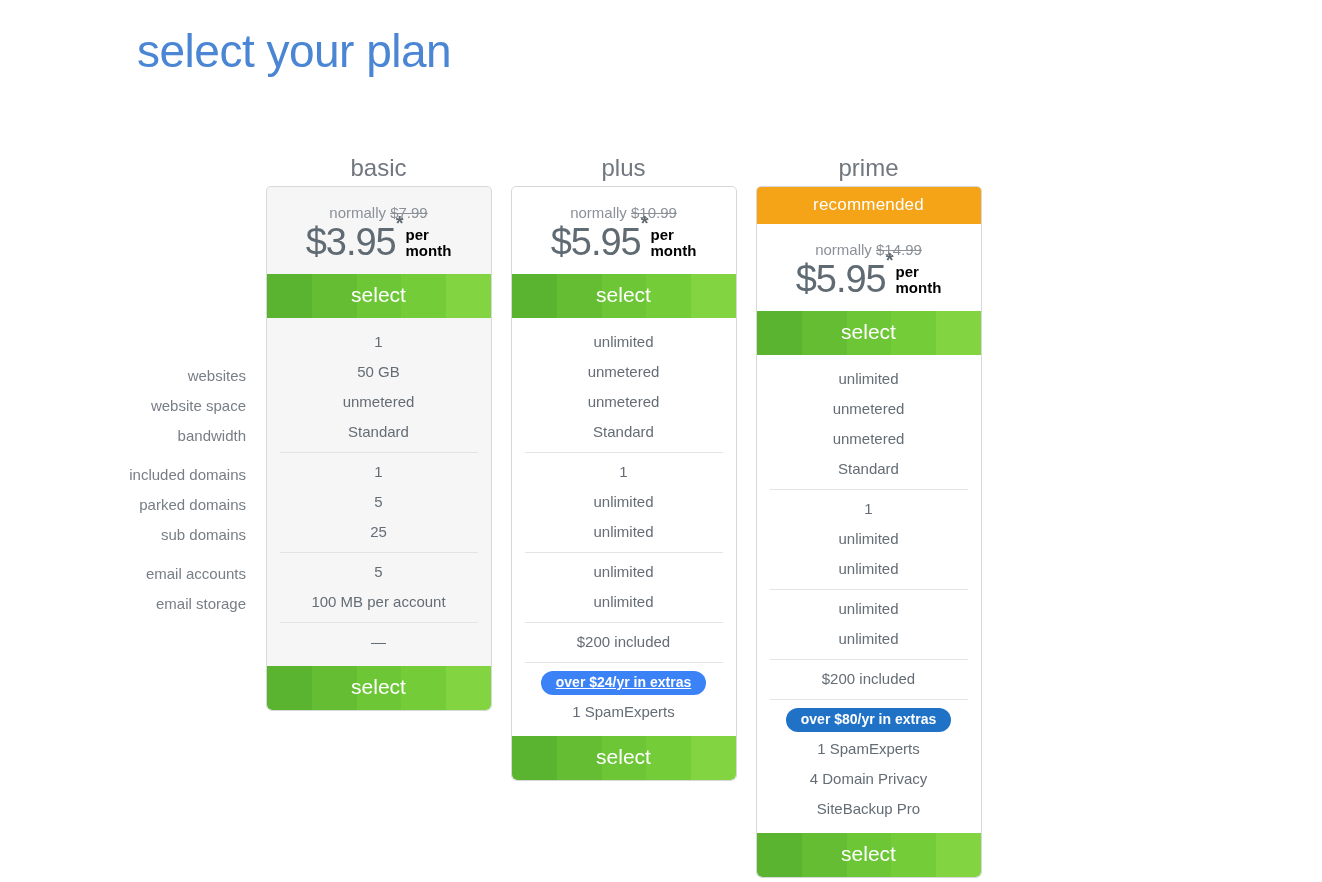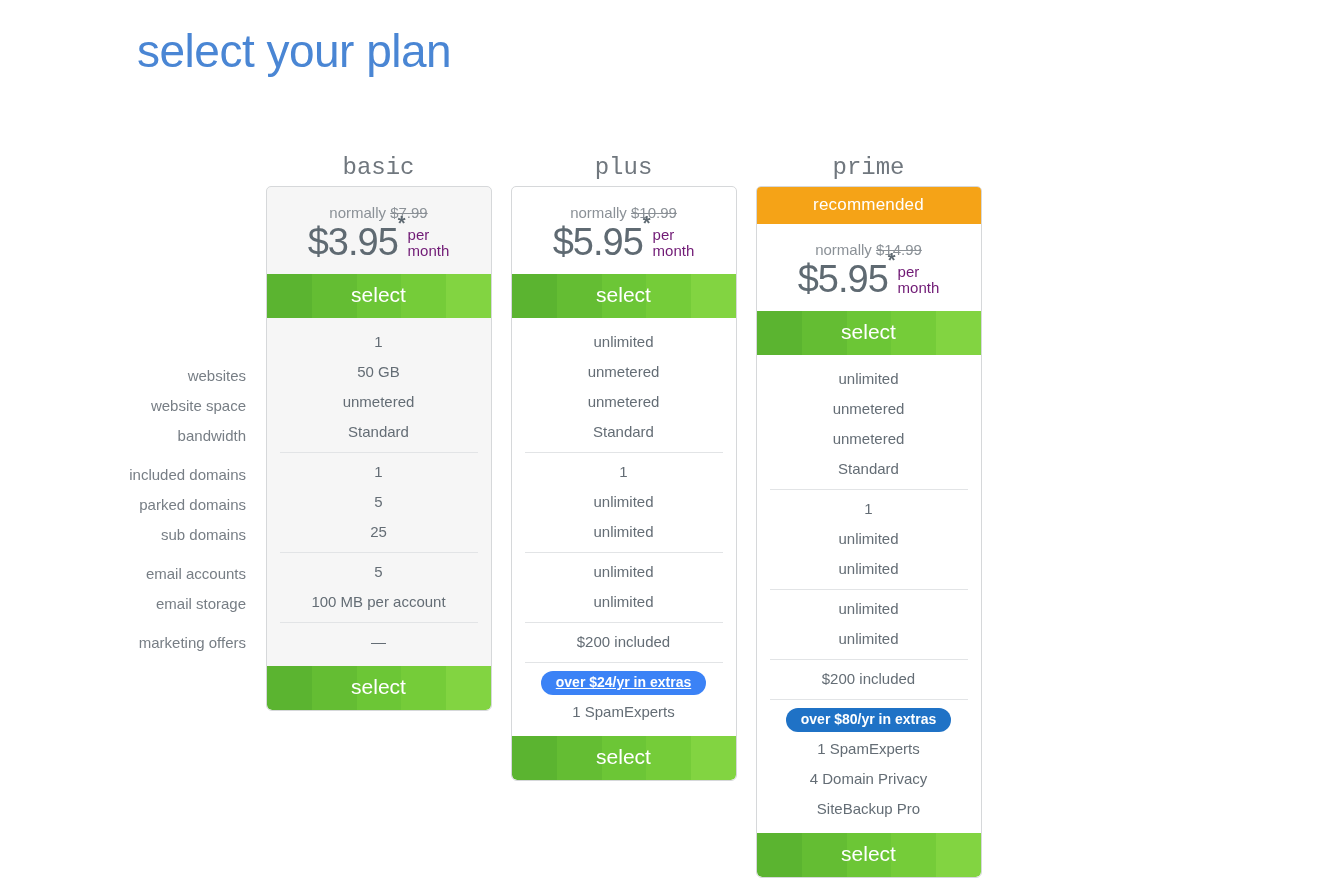--- a/index.html
+++ b/index.html
@@ -67,21 +67,20 @@
     align-items: center;
   }
   .col-plus, .col-prime { margin-left: 0; }
 
   .plan-name {
     font-size: 24px;
     color: #70777e;
     font-weight: 400;
     height: 36px;
     line-height: 36px;
-    font-family: Liberation Mono, monospace;
   }
 
   .card {
     width: 226px;
     border: 1px solid #d6d8da;
     border-radius: 5px 5px 6px 6px;
     overflow: hidden;
     background: #ffffff;
   }
   .card.shaded { background: #f6f6f6; }
@@ -121,25 +120,26 @@
     top: 1px;
   }
   .amount sup {
     font-size: 20px;
     top: -0.55em;
     position: relative;
     font-weight: 700;
   }
   .per {
     font-size: 15px;
-    color: #701a75;
+    color: #000000;
     text-align: left;
     line-height: 16px;
     margin-left: 3px;
     padding-top: 5px;
+    font-weight: bold;
   }
 
   
   .select-btn {
     display: block;
     width: 100%;
     border: 0;
     color: #ffffff;
     font-family: "Liberation Sans", sans-serif;
     font-size: 21px;
@@ -201,21 +201,20 @@
       <div class="frow">website space</div>
       <div class="frow">bandwidth</div>
       <div class="gap"></div>
       <div class="frow">included domains</div>
       <div class="frow">parked domains</div>
       <div class="frow">sub domains</div>
       <div class="gap"></div>
       <div class="frow">email accounts</div>
       <div class="frow">email storage</div>
       <div class="gap"></div>
-      <div class="frow">marketing offers</div>
     </div>
 
     <div class="col col-basic">
       <div class="plan-name">basic</div>
 
       <div class="card shaded">
 
         <div class="price-box">
           <div class="normally">
             <span>normally</span>

